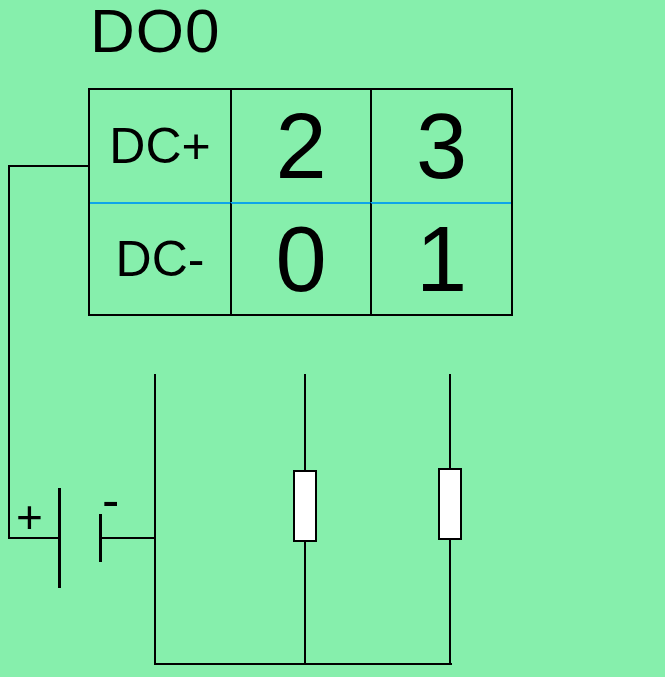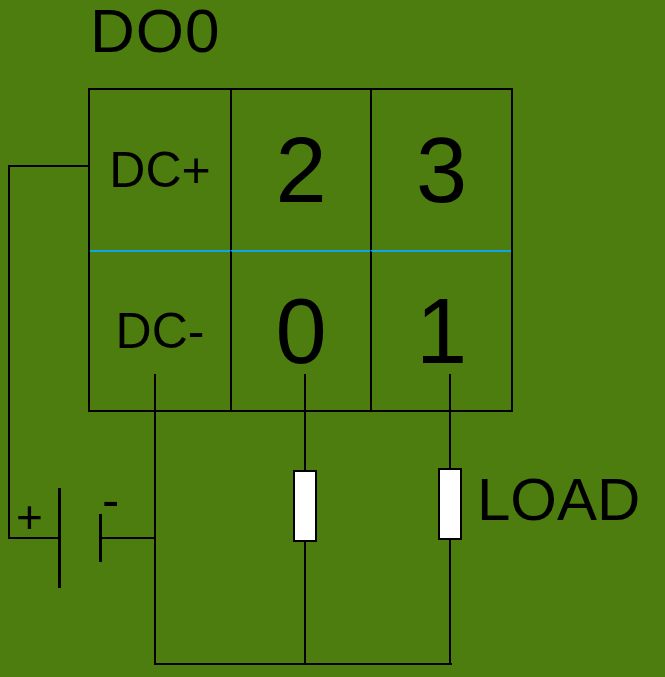--- a/index.html
+++ b/index.html
@@ -5,37 +5,37 @@
   * { margin: 0; padding: 0; box-sizing: border-box; }
   html, body { background: #ffffff; }
   body {
     font-family: "Liberation Sans", sans-serif;
     color: #000;
   }
   .canvas {
     position: relative;
     width: 665px;
     height: 677px;
-    background: #4d7c0f;
+    background: #86efac;
     overflow: hidden;
   }
   .title {
     position: absolute;
     left: 90px;
     top: 0px;
     font-size: 62px;
     line-height: 1.0;
     letter-spacing: 1px;
   }
   .terminal-table {
     position: absolute;
     left: 88px;
     top: 88px;
     width: 425px;
-    height: 324px;
+    height: 228px;
     border: 2px solid #000;
     display: grid;
     grid-template-columns: 140px 140px 1fr;
     grid-template-rows: 1fr 1fr;
   }
   .cell {
     display: flex;
     align-items: center;
     justify-content: center;
   }
@@ -106,15 +106,14 @@
   <div class="wire" style="left:154px; top:663px; width:298px; height:2px;"></div>
 
   <div class="wire" style="left:304px; top:374px; width:2px; height:98px;"></div>
   <div class="resistor" style="left:293px; top:470px;"></div>
   <div class="wire" style="left:304px; top:540px; width:2px; height:125px;"></div>
 
   <div class="wire" style="left:449px; top:374px; width:2px; height:96px;"></div>
   <div class="resistor" style="left:438px; top:468px;"></div>
   <div class="wire" style="left:449px; top:538px; width:2px; height:127px;"></div>
 
-  <div class="load-label">LOAD</div>
 
 </div>
 
 </body></html>

